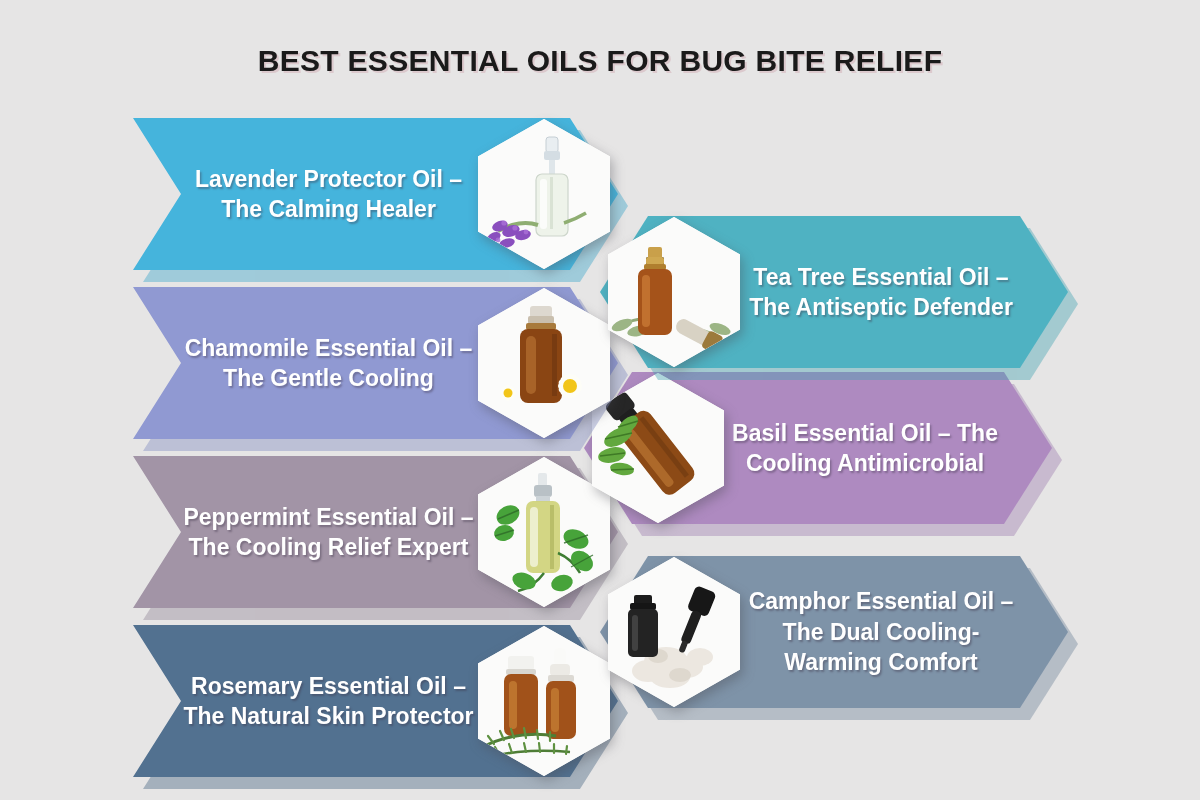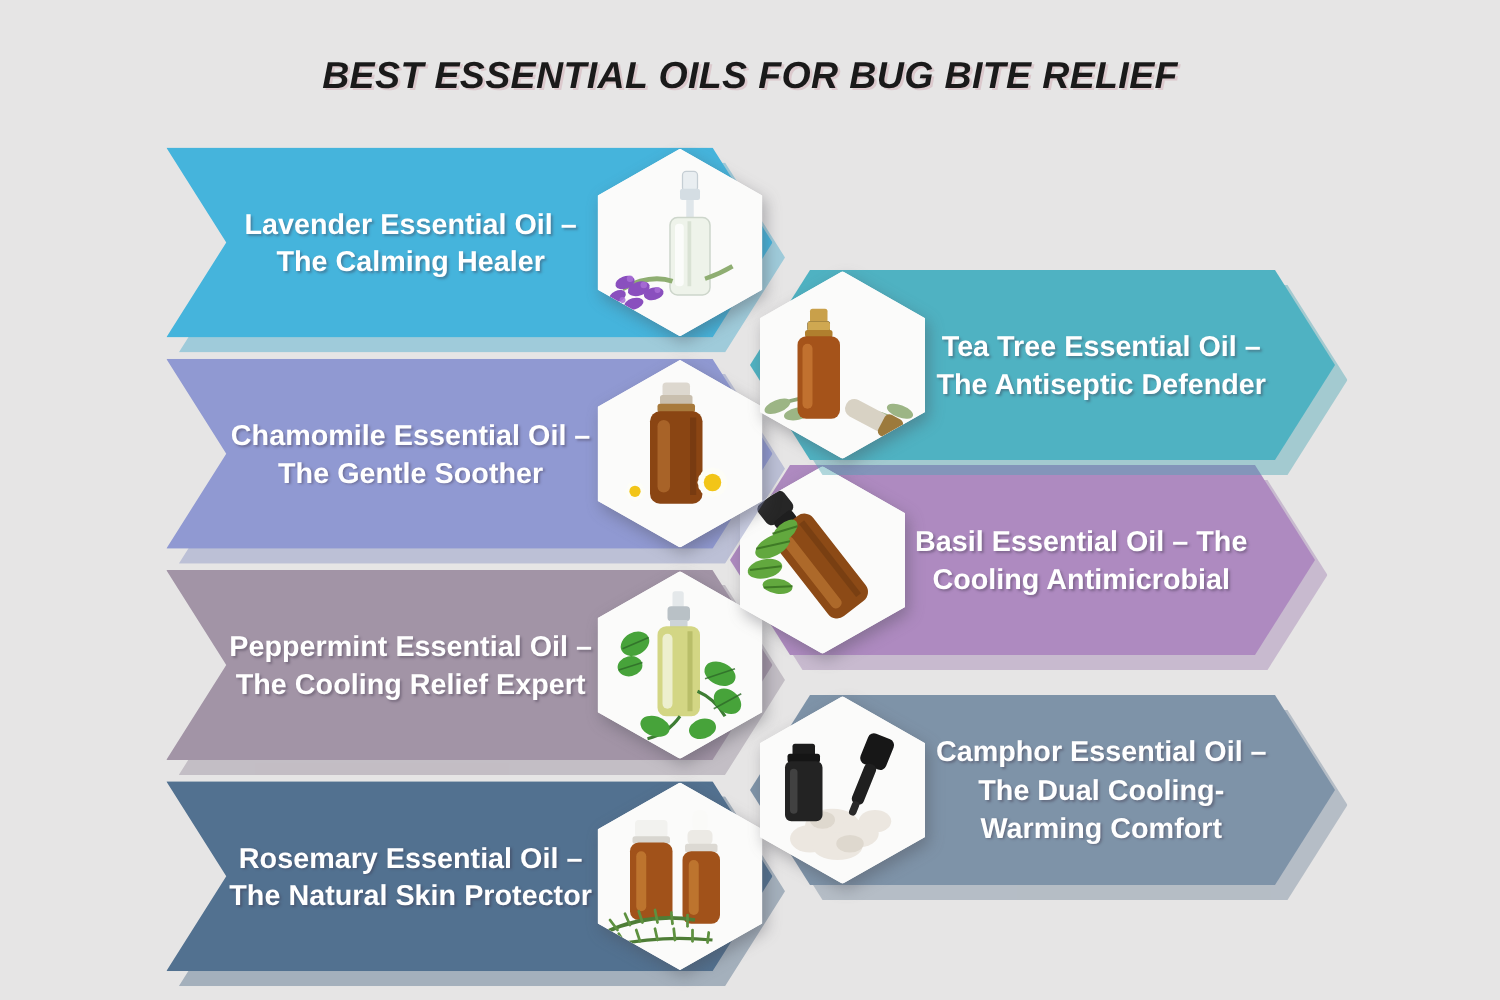--- a/index.html
+++ b/index.html
@@ -16,21 +16,20 @@
     position: relative;
   }
 
   
   .title-wrap {
     position: absolute;
     top: 44px;
     left: 0;
     width: 1200px;
     text-align: center;
-    font-style: italic;
   }
   .page-title {
     font-size: 30px;
     font-weight: bold;
     letter-spacing: 0.3px;
     color: #1a1a1a;
     text-shadow: 2px 2px 0 rgba(200,150,160,0.35);
     font-family: "Liberation Sans", sans-serif;
   }
 
@@ -144,21 +143,21 @@
 <div class="title-wrap">
   <h1 class="page-title">BEST ESSENTIAL OILS FOR BUG BITE RELIEF</h1>
 </div>
 
 <div class="stage">
 
   <div class="band side-left" id="band-1">
     <div class="shadow-layer arrow-right" style="background:#45B4DC"></div>
     <div class="fill-layer arrow-right" style="background:#45B4DC"></div>
     <div class="band-inner">
-      <div class="band-label">Lavender Essential Oil – The Calming Healer</div>
+      <div class="band-label">Lavender Protector Oil – The Calming Healer</div>
     </div>
     <div class="hex">
       <div class="hex-face">
         <svg class="art" viewBox="0 0 132 150" preserveAspectRatio="xMidYMid meet">
           <rect x="0" y="0" width="132" height="150" fill="#fbfbfa"></rect>
           <rect x="68" y="18" width="12" height="16" rx="3" fill="#e9eef1" stroke="#c5ced4" stroke-width="1"></rect>
           <rect x="66" y="32" width="16" height="9" rx="2" fill="#d4dde3"></rect>
           <rect x="71" y="41" width="6" height="18" fill="#dfe6ea"></rect>
           <rect x="58" y="55" width="32" height="62" rx="6" fill="#eef3ea" stroke="#cdd6cb" stroke-width="1.2"></rect>
           <rect x="62" y="60" width="7" height="50" rx="3" fill="#ffffff" opacity="0.75"></rect>
@@ -212,21 +211,21 @@
           </g>
         </svg>
       </div>
     </div>
   </div>
 
   <div class="band side-left" id="band-3">
     <div class="shadow-layer arrow-right" style="background:#9099D2"></div>
     <div class="fill-layer arrow-right" style="background:#9099D2"></div>
     <div class="band-inner">
-      <div class="band-label">Chamomile Essential Oil – The Gentle Soother</div>
+      <div class="band-label">Chamomile Essential Oil – The Gentle Cooling</div>
     </div>
     <div class="hex">
       <div class="hex-face">
         <svg class="art" viewBox="0 0 132 150" preserveAspectRatio="xMidYMid meet">
           <rect x="0" y="0" width="132" height="150" fill="#fbfbfa"></rect>
           <rect x="52" y="18" width="22" height="12" rx="3" fill="#ddd8cf"></rect>
           <rect x="50" y="28" width="26" height="8" rx="2" fill="#c9bfae"></rect>
           <rect x="48" y="35" width="30" height="7" rx="2" fill="#a87a3c"></rect>
           <rect x="42" y="41" width="42" height="74" rx="8" fill="#8a4513"></rect>
           <rect x="48" y="48" width="10" height="58" rx="5" fill="#c5823e" opacity="0.5"></rect>

